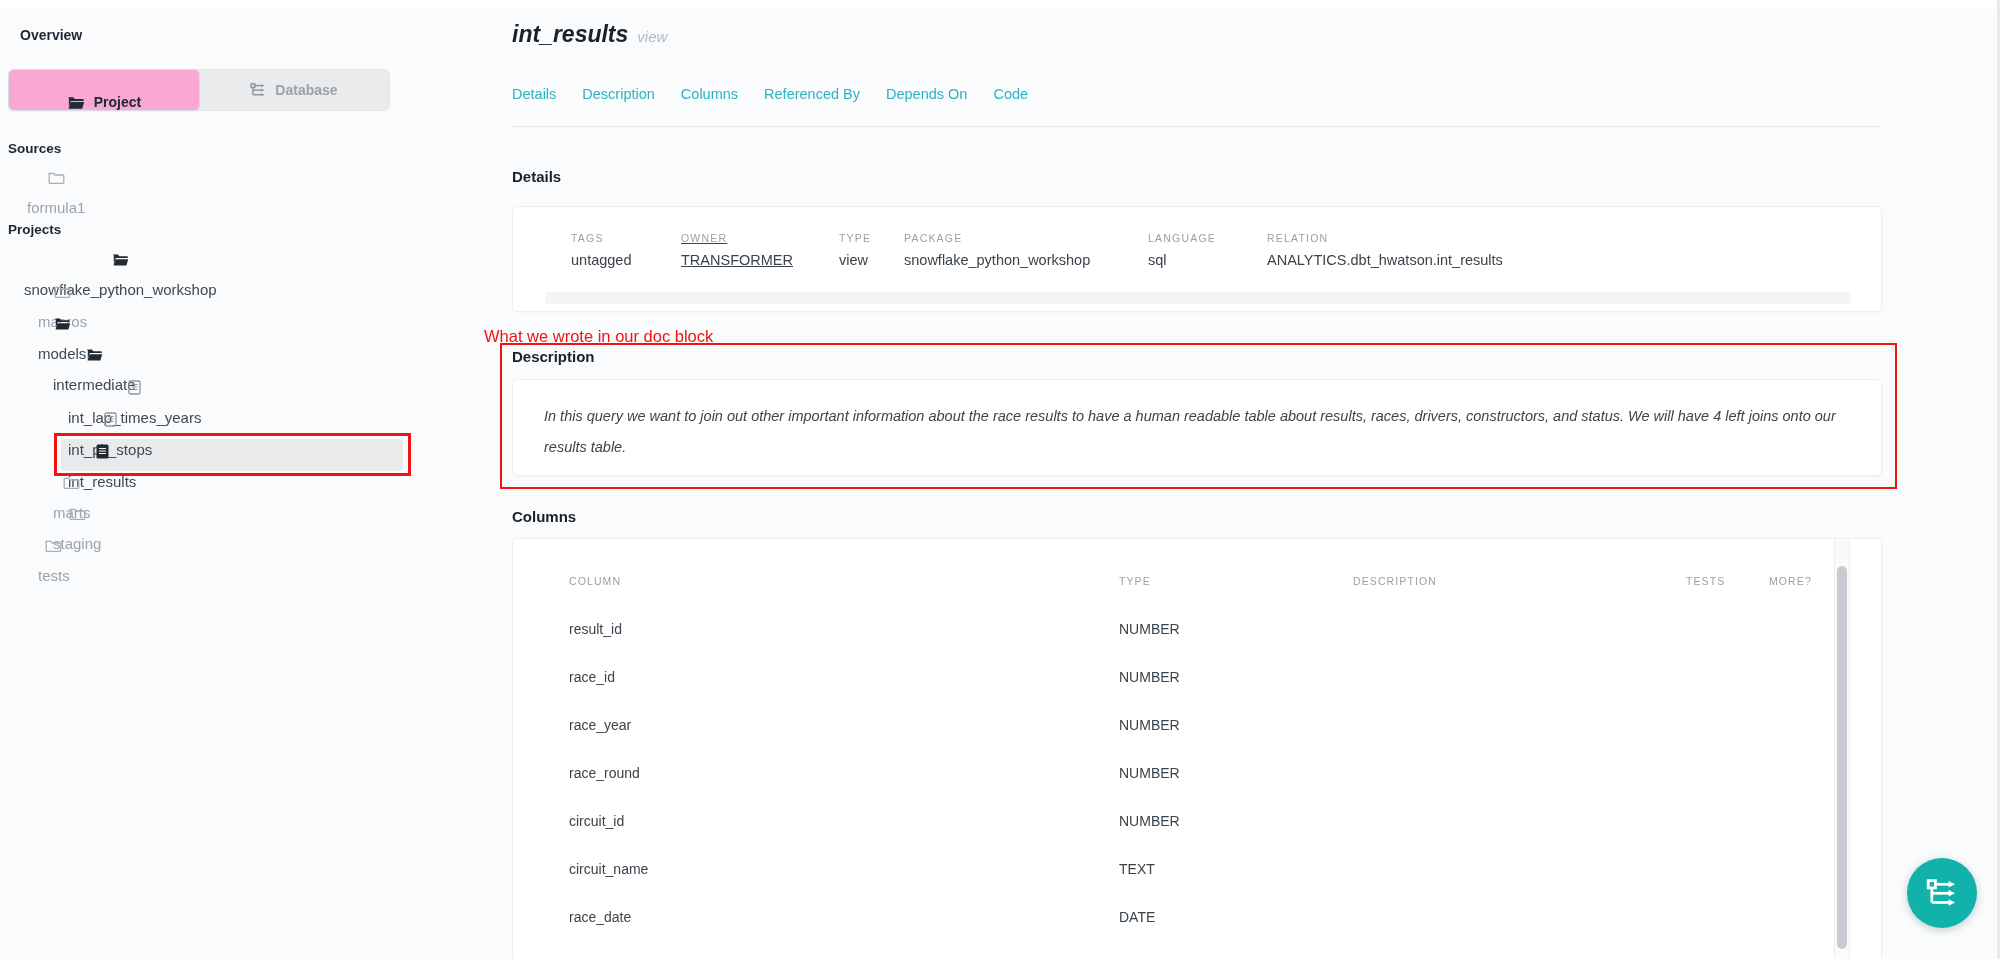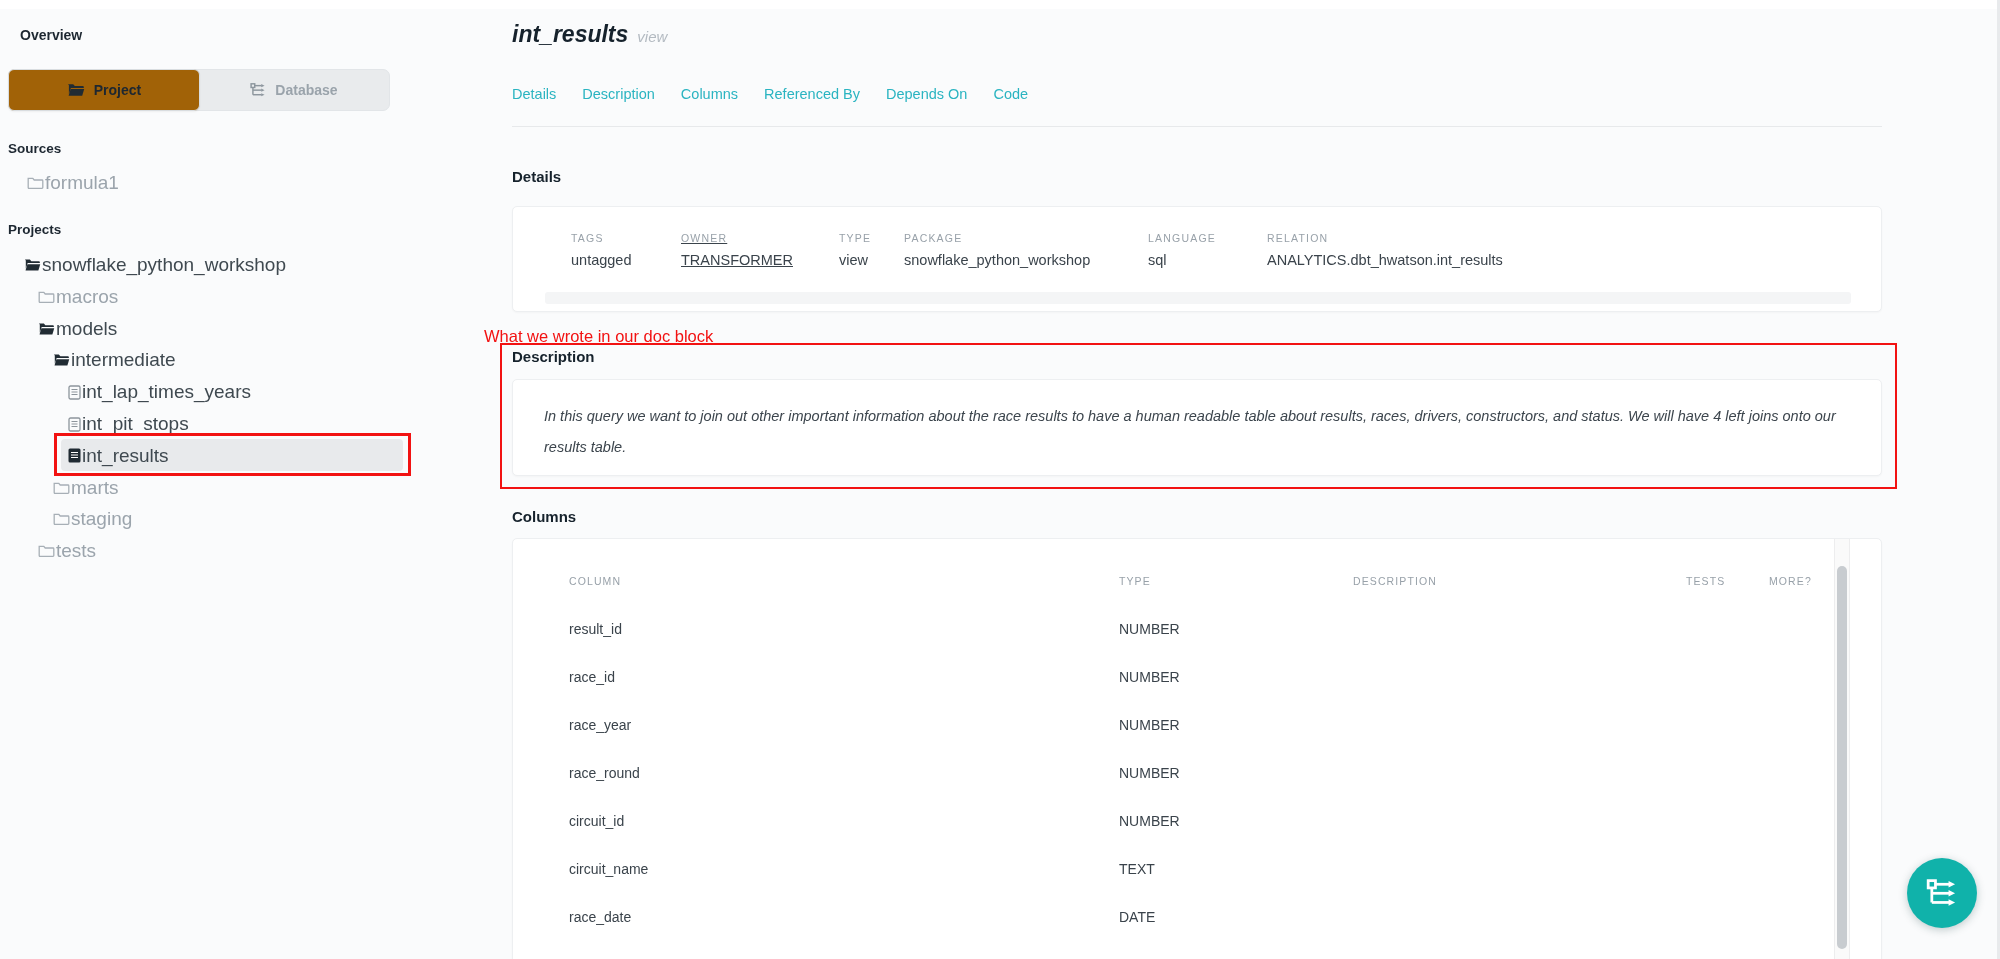--- a/index.html
+++ b/index.html
@@ -14,25 +14,25 @@
   .top-strip{left:0;top:0;width:2000px;height:9px;background:#ffffff;}
   .right-edge{right:0;top:0;width:3px;height:959px;background:#e8eaec;}
 
   
   .sidebar{left:0;top:0;width:440px;height:959px;}
   .overview{left:20px;top:27px;font-size:14px;font-weight:700;color:#1d2731;}
   .toggle{left:8px;top:69px;width:382px;height:42px;background:#e9ebed;border:1px solid #e2e5e8;
           border-radius:7px;display:flex;box-sizing:border-box;}
   .toggle-opt{flex:1;display:flex;align-items:center;justify-content:center;gap:9px;
           font-size:14px;font-weight:700;color:#9aa3ab;cursor:pointer;border-radius:6px;}
-  .toggle-opt.active{background:#a16207;color:#1d2731;border:1px solid #d9dde0;margin:-1px;
-          box-shadow:0 1px 2px rgba(0,0,0,.05);}
+  .toggle-opt.active{background:#f9a8d4;color:#1d2731;border:1px solid #d9dde0;margin:-1px;
+          box-shadow:0 1px 2px rgba(0,0,0,.05);align-items:flex-end;}
   .side-label{left:8px;font-size:13.5px;font-weight:700;color:#1d2731;}
-  .tree-row{height:24px;display:flex;align-items:center;gap:1px;font-size:19px;color:#3f4950;
-          white-space:nowrap;cursor:pointer;}
+  .tree-row{height:24px;display:flex;align-items:center;gap:14px;font-size:15px;color:#3f4950;
+          white-space:nowrap;cursor:pointer;flex-direction:column;}
   .tree-row.muted{color:#9ba4ac;}
   .sel-bg{left:61px;top:439px;width:342px;height:32px;background:#e8eaec;border-radius:4px;}
   .red-box-side{left:54px;top:433px;width:357px;height:43px;border:3px solid var(--red);
           box-sizing:border-box;pointer-events:none;}
 
   
   .title{left:512px;top:21px;font-size:23px;font-weight:700;color:#16222c;font-style:italic;}
   .title .badge{font-size:15px;font-weight:400;color:#b3bac1;margin-left:9px;}
   .tabs{left:512px;top:86px;display:flex;gap:26px;font-size:14.5px;}
   .tab{color:var(--teal);cursor:pointer;}

